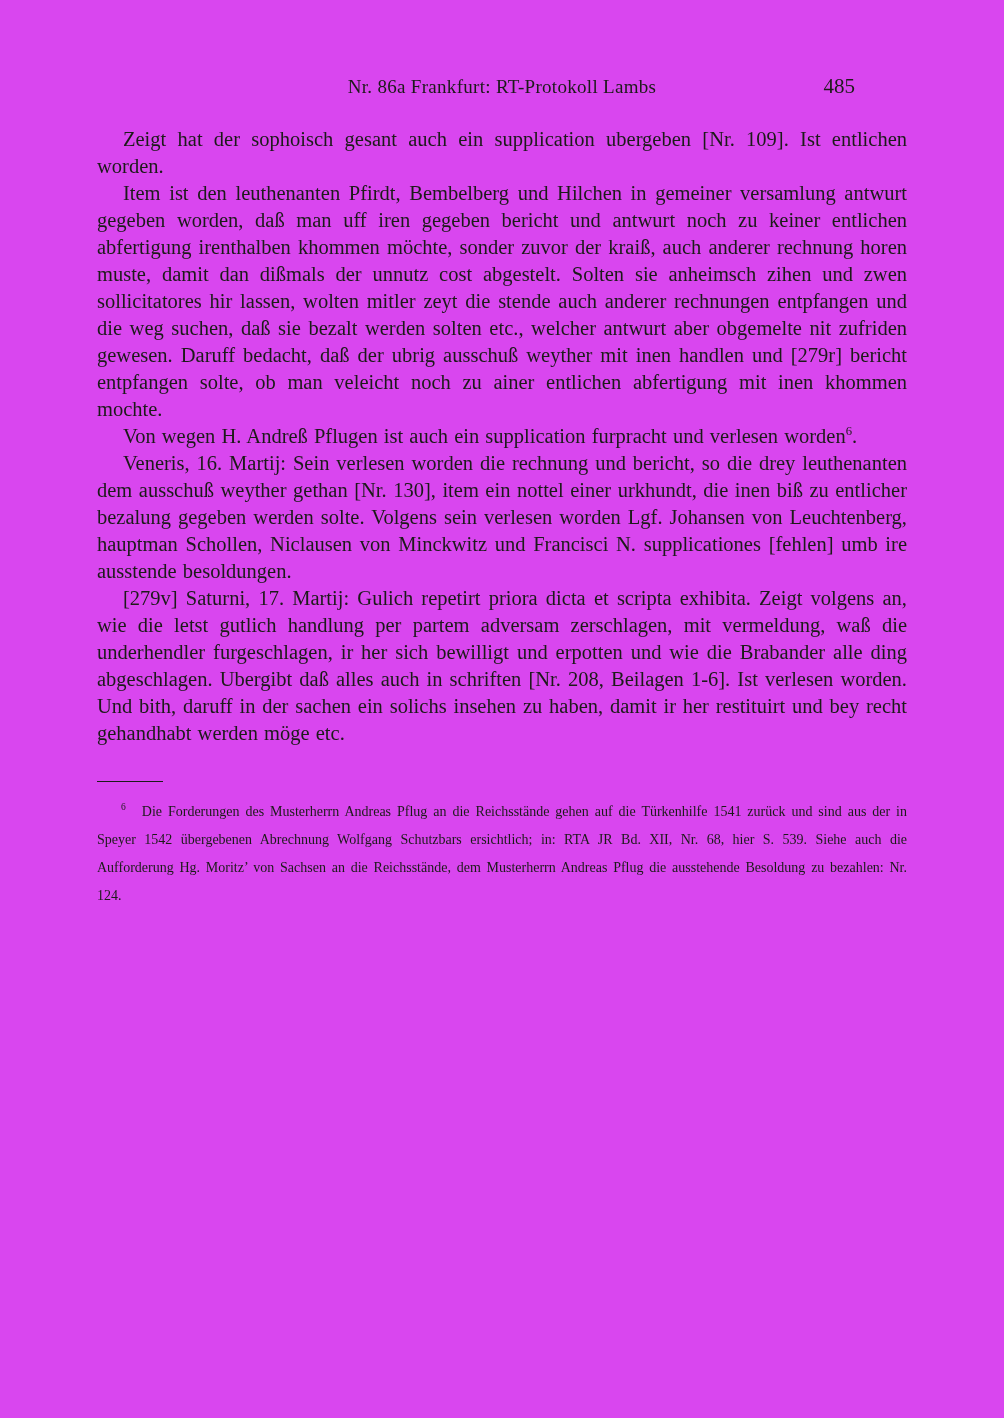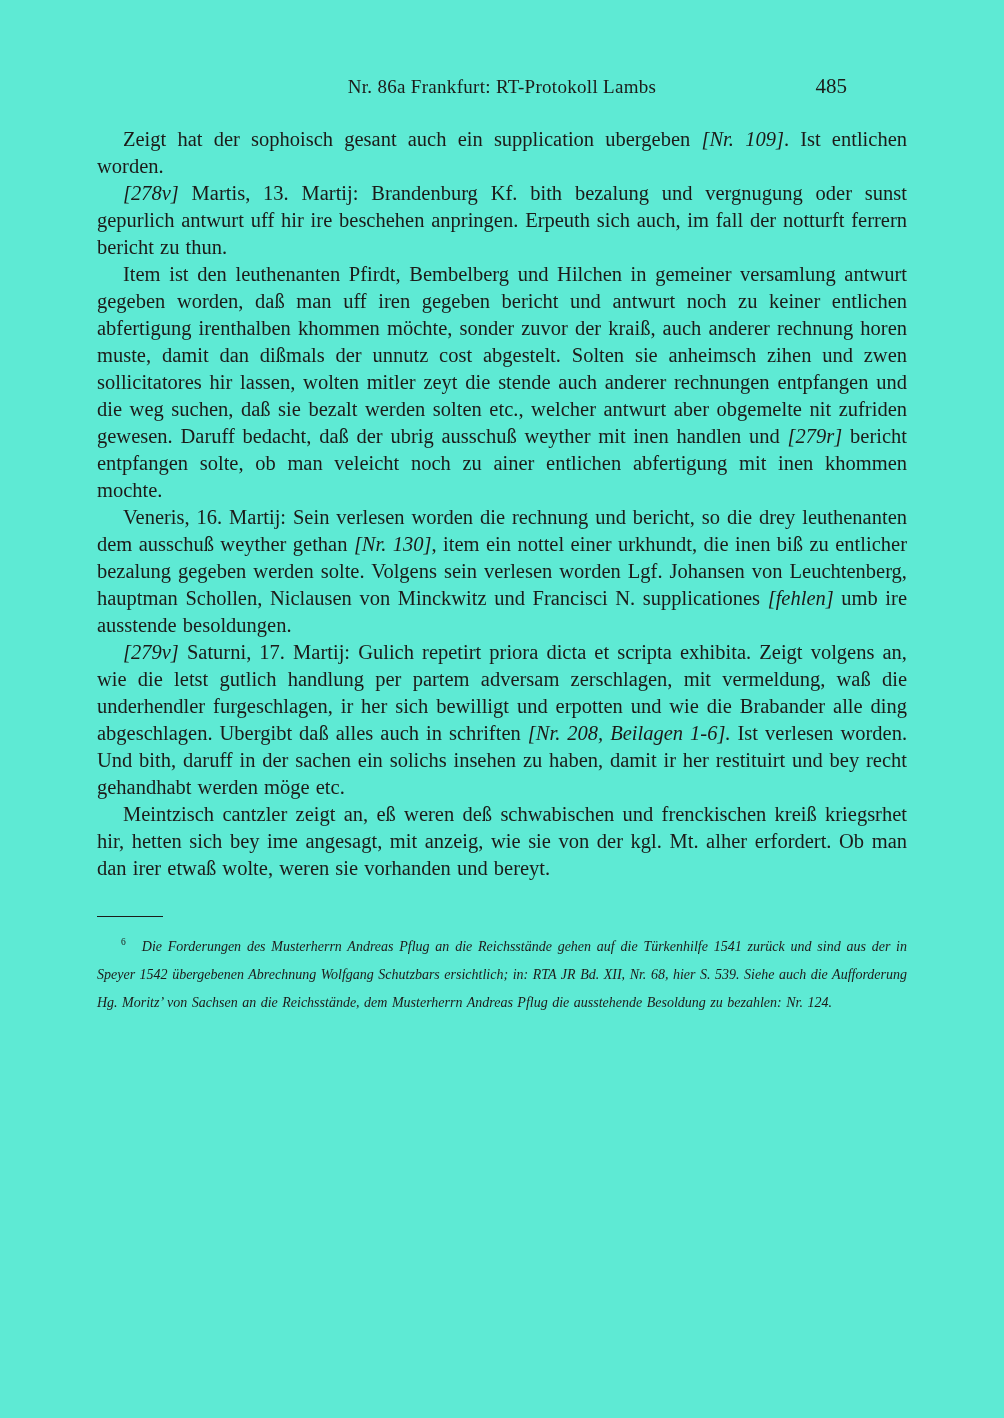--- a/index.html
+++ b/index.html
@@ -5,54 +5,54 @@
   html, body {
     margin: 0;
     padding: 0;
     background: #e9e9e9;
   }
   .page {
     position: relative;
     width: 1004px;
     height: 1418px;
     margin: 0 auto;
-    background: #5eead4;
+    background: #d946ef;
     color: #1c1b19;
     box-sizing: border-box;
     padding: 76px 97px 0 97px;
     font-family: "Liberation Serif", "DejaVu Serif", serif;
     overflow: hidden;
   }
   .running-head {
     position: relative;
     height: 28px;
     margin-bottom: 22px;
   }
   .running-title {
     display: block;
     text-align: center;
     font-size: 19px;
     letter-spacing: 0.3px;
   }
   .page-number {
     position: absolute;
-    right: 60px;
+    right: 52px;
     top: -2px;
     font-size: 21px;
   }
   .body-text p {
     margin: 0;
     font-size: 20.5px;
     line-height: 27px;
     text-align: justify;
     text-indent: 26px;
     word-spacing: 1px;
     hyphens: auto;
   }
-  .it { font-style: italic; }
+  .it { }
   .sup {
     vertical-align: super;
     font-size: 0.62em;
     line-height: 0;
     font-style: normal;
   }
   .footnote-sep {
     width: 66px;
     border-top: 1.8px solid #1c1b19;
     margin: 34px 0 16px 0;
@@ -78,25 +78,24 @@
 
 <div class="page">
 
   <div class="running-head">
     <span class="running-title">Nr. 86a Frankfurt: RT-Protokoll Lambs</span>
     <span class="page-number">485</span>
   </div>
 
   <div class="body-text">
       <p><span>Zeigt hat der sophoisch gesant auch ein supplication ubergeben </span><span class="it">[Nr. 109]</span><span>. Ist entlichen worden.</span></p>
-      <p><span class="it">[278v]</span><span> Martis, 13. Martij: Brandenburg Kf. bith bezalung und vergnugung oder sunst gepurlich antwurt uff hir ire beschehen anpringen. Erpeuth sich auch, im fall der notturft ferrern bericht zu thun.</span></p>
       <p><span>Item ist den leuthenanten Pfirdt, Bembelberg und Hilchen in gemeiner versamlung antwurt gegeben worden, daß man uff iren gegeben bericht und antwurt noch zu keiner entlichen abfertigung irenthalben khommen möchte, sonder zuvor der kraiß, auch anderer rechnung horen muste, damit dan dißmals der unnutz cost abgestelt. Solten sie anheimsch zihen und zwen sollicitatores hir lassen, wolten mitler zeyt die stende auch anderer rechnungen entpfangen und die weg suchen, daß sie bezalt werden solten etc., welcher antwurt aber obgemelte nit zufriden gewesen. Daruff bedacht, daß der ubrig ausschuß weyther mit inen handlen und </span><span class="it">[279r]</span><span> bericht entpfangen solte, ob man veleicht noch zu ainer entlichen abfertigung mit inen khommen mochte.</span></p>
+      <p><span>Von wegen H. Andreß Pflugen ist auch ein supplication furpracht und verlesen worden</span><span class="sup">6</span><span>.</span></p>
       <p><span>Veneris, 16. Martij: Sein verlesen worden die rechnung und bericht, so die drey leuthenanten dem ausschuß weyther gethan </span><span class="it">[Nr. 130]</span><span>, item ein nottel einer urkhundt, die inen biß zu entlicher bezalung gegeben werden solte. Volgens sein verlesen worden Lgf. Johansen von Leuchtenberg, hauptman Schollen, Niclausen von Minckwitz und Francisci N. supplicationes </span><span class="it">[fehlen]</span><span> umb ire ausstende besoldungen.</span></p>
       <p><span class="it">[279v]</span><span> Saturni, 17. Martij: Gulich repetirt priora dicta et scripta exhibita. Zeigt volgens an, wie die letst gutlich handlung per partem adversam zerschlagen, mit vermeldung, waß die underhendler furgeschlagen, ir her sich bewilligt und erpotten und wie die Brabander alle ding abgeschlagen. Ubergibt daß alles auch in schriften </span><span class="it">[Nr. 208, Beilagen 1-6].</span><span> Ist verlesen worden. Und bith, daruff in der sachen ein solichs insehen zu haben, damit ir her restituirt und bey recht gehandhabt werden möge etc.</span></p>
-      <p><span>Meintzisch cantzler zeigt an, eß weren deß schwabischen und frenckischen kreiß kriegsrhet hir, hetten sich bey ime angesagt, mit anzeig, wie sie von der kgl. Mt. alher erfordert. Ob man dan irer etwaß wolte, weren sie vorhanden und bereyt.</span></p>
     </div>
 
   <div class="footnote-sep"></div>
 
   <div class="footnote">
       <p><span class="fn-marker">6</span><span class="it">Die Forderungen des Musterherrn Andreas Pflug an die Reichsstände gehen auf die Türkenhilfe 1541 zurück und sind aus der in Speyer 1542 übergebenen Abrechnung Wolfgang Schutzbars ersichtlich; in: RTA JR Bd. XII, Nr. 68, hier S. 539. Siehe auch die Aufforderung Hg. Moritz’ von Sachsen an die Reichsstände, dem Musterherrn Andreas Pflug die ausstehende Besoldung zu bezahlen: Nr. 124.</span></p>
     </div>
 
 </div>
 

